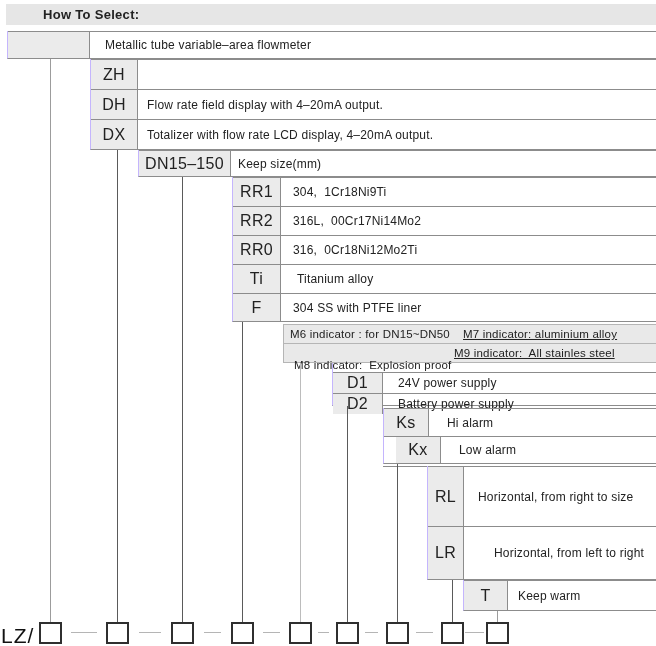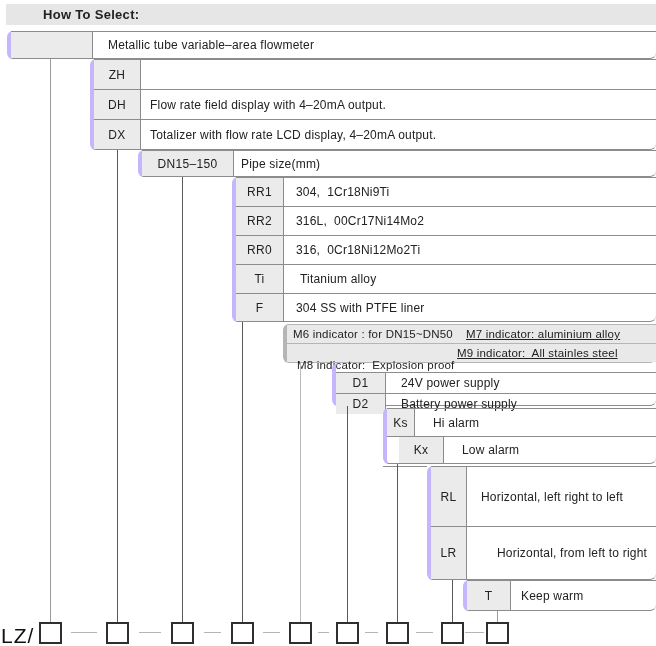--- a/index.html
+++ b/index.html
@@ -6,26 +6,26 @@
   *{box-sizing:border-box;}
   #stage{
     position:relative;width:656px;height:646px;background:#fff;overflow:hidden;
     font-family:"Liberation Sans",sans-serif;color:#222;
   }
   .hdrbar{
     position:absolute;left:6px;top:4px;right:0;height:21px;
     background:#e6e6e6;display:flex;align-items:center;
     font-size:13px;font-weight:700;padding-left:37px;letter-spacing:.3px;
   }
-  .grp{position:absolute;right:0;border-left:4px solid #c4b5fd;border-bottom:1px solid #8c8c8c;border-radius:6px;}
+  .grp{position:absolute;right:0;border-left:1px solid #c4b5fd;border-bottom:1px solid #8c8c8c;}
   .row{position:relative;display:flex;align-items:center;border-top:1px solid #8c8c8c;}
   .key{
     flex:none;height:100%;background:#ebebeb;border-right:1px solid #8c8c8c;
     display:flex;align-items:center;justify-content:center;
-    font-size:12px;letter-spacing:.3px;
+    font-size:16px;letter-spacing:.3px;
   }
   .desc{font-size:12px;white-space:pre;letter-spacing:.2px;}
   
   .grp.soft{border-left-color:#b5b5b5;border-bottom-color:#b5b5b5;}
   .irow{position:relative;background:#e9e9e9;border-top:1px solid #b5b5b5;display:flex;align-items:center;}
   .itxt{font-size:11.5px;white-space:pre;letter-spacing:.2px;}
   .itxt.right{position:absolute;top:0;height:100%;display:flex;align-items:center;text-decoration:underline;}
   .vline{position:absolute;width:1px;}
   .hline{position:absolute;height:1px;background:#8c8c8c;}
   .dash{position:absolute;height:1px;background:#b5b5b5;top:632px;}
@@ -61,21 +61,21 @@
     </div>
     <div class="row" style="height:30px;">
       <div class="key" style="width:47px;text-align:right;">DX</div>
       <div class="desc" style="padding-left:9px;">Totalizer with flow rate LCD display, 4–20mA output.</div>
     </div>
   </div>
 
   <div class="grp" style="left:138px;top:150px;height:27px;">
     <div class="row" style="height:26px;">
       <div class="key" style="width:92px;">DN15–150</div>
-      <div class="desc" style="padding-left:7px;">Pipe size(mm)</div>
+      <div class="desc" style="padding-left:7px;">Keep size(mm)</div>
     </div>
   </div>
 
   <div class="grp" style="left:232px;top:177px;height:145px;">
     <div class="row" style="height:29px;">
       <div class="key" style="width:48px;">RR1</div>
       <div class="desc" style="padding-left:12px;">304,  1Cr18Ni9Ti</div>
     </div>
     <div class="row" style="height:29px;">
       <div class="key" style="width:48px;">RR2</div>
@@ -112,35 +112,35 @@
       <div class="desc" style="padding-left:15px;">24V power supply</div>
     </div>
     <div class="row" style="height:21px;">
       <div class="key" style="width:50px;">D2</div>
       <div class="desc" style="padding-left:15px;">Battery power supply</div>
     </div>
   </div>
 
   <div class="grp" style="left:383px;top:408px;height:56px;">
     <div class="row" style="height:28px;">
-      <div class="key" style="width:28px;">Ks</div>
+      <div class="key" style="width:45px;">Ks</div>
       <div class="desc" style="padding-left:18px;">Hi alarm</div>
     </div>
     <div class="row" style="height:27px;padding-left:12px;">
       <div class="key" style="width:45px;">Kx</div>
       <div class="desc" style="padding-left:18px;">Low alarm</div>
     </div>
   </div>
 
   <div class="hline" style="left:383px;top:466px;width:44px;"></div>
 
   <div class="grp" style="left:427px;top:466px;height:114px;">
     <div class="row" style="height:60px;">
       <div class="key" style="width:36px;">RL</div>
-      <div class="desc" style="padding-left:14px;">Horizontal, left right to left</div>
+      <div class="desc" style="padding-left:14px;">Horizontal, from right to size</div>
     </div>
     <div class="row" style="height:53px;">
       <div class="key" style="width:36px;">LR</div>
       <div class="desc" style="padding-left:30px;">Horizontal, from left to right</div>
     </div>
   </div>
 
   <div class="grp" style="left:463px;top:580px;height:31px;">
     <div class="row" style="height:30px;">
       <div class="key" style="width:44px;">T</div>

